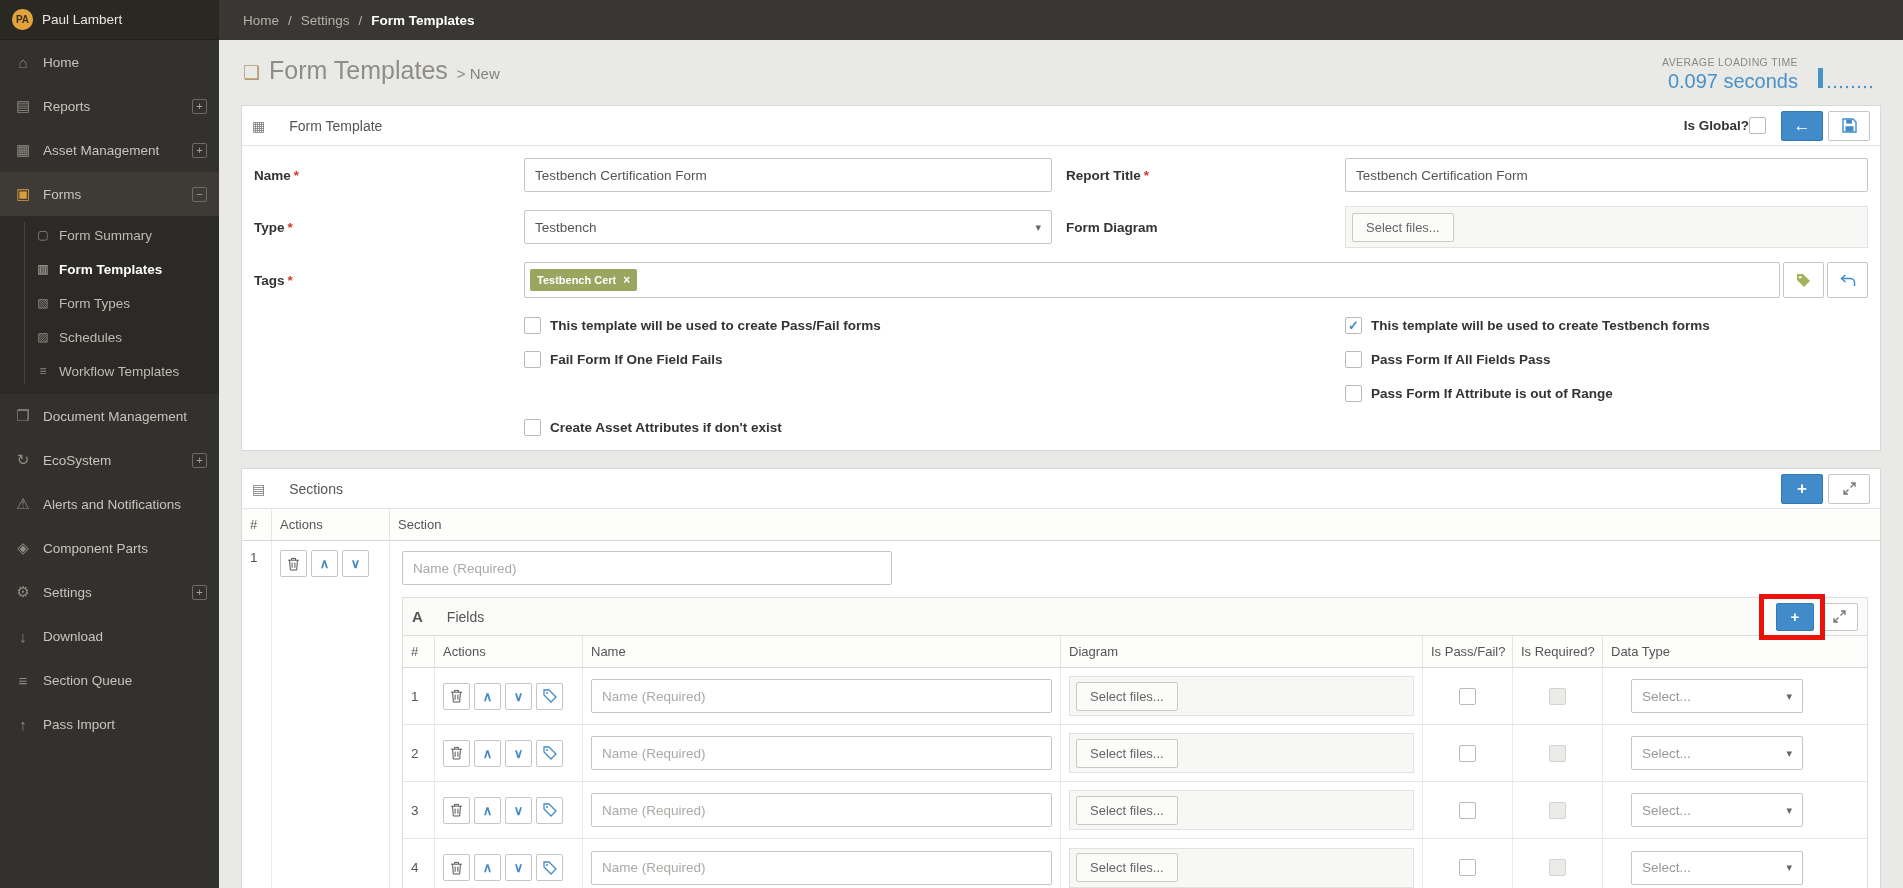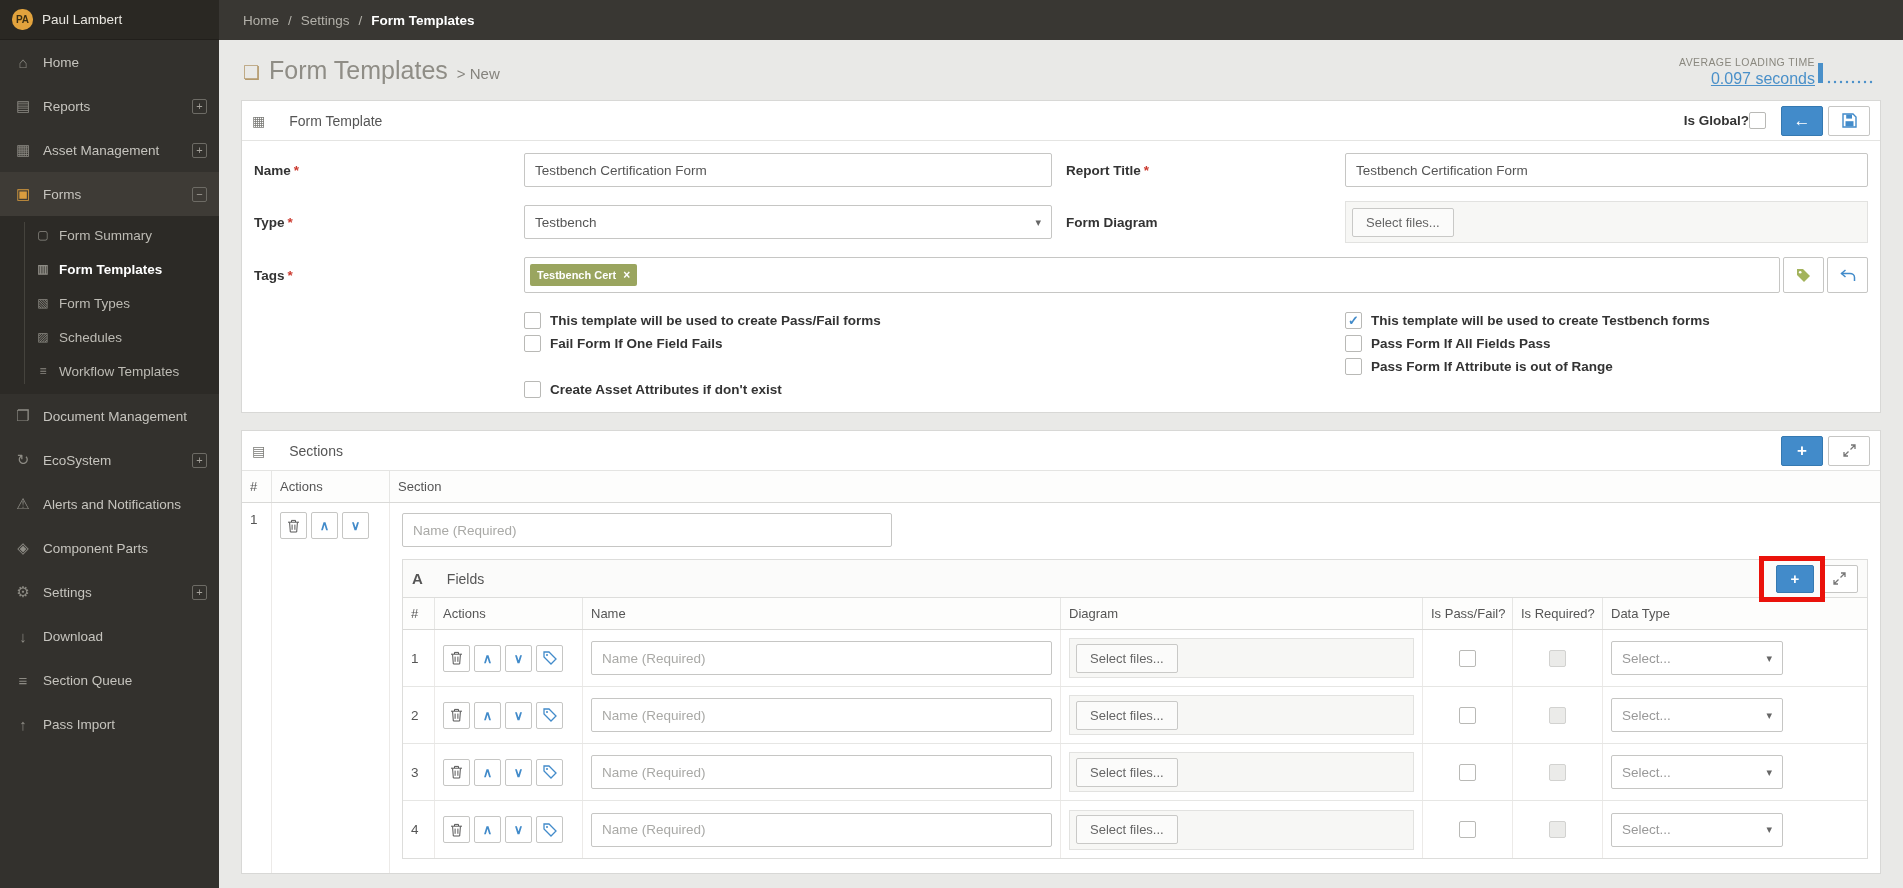--- a/index.html
+++ b/index.html
@@ -28,24 +28,24 @@
   .breadcrumb-bar { height: 40px; flex: none; background: #393733; display: flex; align-items: center; gap: 9px; padding: 0 24px; font-size: 13.5px; color: #b3b1aa; }
   .crumb { cursor: pointer; }
   .crumb.current { color: #ffffff; font-weight: bold; }
   .content { flex: 1; padding: 0 22px; overflow: hidden; }
 
   .page-header { display: flex; justify-content: space-between; align-items: flex-start; padding: 16px 2px 12px; }
   .ph-left { display: flex; align-items: baseline; gap: 9px; }
   .page-ico { font-size: 19px; color: #b49a6e; }
   .page-title { font-size: 25px; color: #8f8d86; }
   .page-subtitle { font-size: 15px; color: #85837d; }
-  .ph-right { display: flex; align-items: flex-end; gap: 0; }
+  .ph-right { display: flex; align-items: flex-end; gap: 17px; }
   .loading-block { text-align: right; }
   .loading-label { font-size: 10.5px; letter-spacing: 0.4px; color: #8a887f; }
-  .loading-value { font-size: 16px; color: #4a90c9; margin-top: 2px; text-decoration: underline; }
+  .loading-value { font-size: 20px; color: #4a90c9; margin-top: 2px; }
 
   .panel { background: #fff; border: 1px solid #d8d8d6; margin-bottom: 17px; }
   .panel-header { height: 40px; display: flex; align-items: center; padding: 0 10px; border-bottom: 1px solid #e4e4e2; }
   .panel-ico { color: #7a7a76; font-size: 14px; }
   .panel-title { font-size: 14px; color: #555; margin-left: 24px; }
   .panel-actions { margin-left: auto; display: flex; align-items: center; gap: 5px; }
 
   .btn { display: inline-flex; align-items: center; justify-content: center; border-radius: 2px; cursor: pointer; border: 1px solid #c6c6c4; background: #fff; font-family: inherit; padding: 0; }
   .btn-hdr { width: 42px; height: 30px; }
   .btn-blue { background: #428bca; border-color: #3579b1; color: #fff; font-size: 17px; font-weight: bold; }
@@ -59,32 +59,32 @@
   .cb.disabled { background: #ebebe9; border-color: #d2d2d0; }
 
   .panel-body { padding: 12px 12px 14px; }
   .form-grid { display: grid; grid-template-columns: 270px 528px minmax(0,1fr) 279px 523px; align-items: center; row-gap: 14px; }
   .f-label { font-size: 13.5px; font-weight: bold; color: #333; }
   .asterisk { color: #cc3a2f; margin-left: 3px; }
   .txt { height: 34px; border: 1px solid #c6c6c4; border-radius: 2px; padding: 0 10px; font-size: 13.5px; color: #555; font-family: inherit; width: 100%; }
   .txt::placeholder { color: #a9a9a6; }
   .select { height: 34px; border: 1px solid #c6c6c4; border-radius: 2px; background: #fff; display: flex; align-items: center; justify-content: space-between; padding: 0 10px; font-size: 13.5px; color: #555; cursor: pointer; }
   .select .caret { color: #666; font-size: 11px; }
-  .select.placeholder { color: #999; }
+  .select.placeholder { color: #999; margin-left: 20px; }
   .upload { background: #f7f7f5; border: 1px solid #e2e2e0; height: 42px; display: flex; align-items: center; padding: 0 6px; }
   .btn-select { background: #fbfbfa; border: 1px solid #c9c9c7; border-radius: 2px; color: #666; font-size: 13px; padding: 6px 13px; cursor: pointer; font-family: inherit; }
 
   .tags-row { display: flex; align-items: center; margin-top: 14px; }
   .tags-row .f-label { width: 270px; flex: none; }
   .tags-box { flex: 1; height: 36px; border: 1px solid #c6c6c4; border-radius: 2px; background: #fff; display: flex; align-items: center; padding: 12px 5px; }
   .chip { background: #9aa55f; color: #fff; font-size: 11px; font-weight: bold; border-radius: 2px; padding: 4px 7px; display: inline-flex; align-items: center; gap: 7px; cursor: pointer; }
   .chip-close { cursor: pointer; font-size: 12px; }
   .btn-tagbar { width: 41px; height: 36px; margin-left: 3px; }
 
-  .checkbox-grid { display: grid; grid-template-columns: 270px 528px minmax(0,1fr) 279px 523px; row-gap: 6px; margin-top: 19px; }
+  .checkbox-grid { display: grid; grid-template-columns: 270px 528px minmax(0,1fr) 279px 523px; row-gap: 17px; margin-top: 19px; }
   .cb-item { display: flex; align-items: center; gap: 9px; font-size: 13.5px; font-weight: bold; color: #333; }
   .col2 { grid-column: 2; } .col5 { grid-column: 5; }
 
   
   .sec-grid-head { display: grid; grid-template-columns: 30px 118px minmax(0,1fr); border-bottom: 1px solid #d9d9d7; background: #fdfdfc; }
   .sec-grid-row  { display: grid; grid-template-columns: 30px 118px minmax(0,1fr); }
   .th { font-size: 13px; color: #555; padding: 8px 8px; border-right: 1px solid #e6e6e4; white-space: nowrap; overflow: hidden; }
   .th:last-child { border-right: none; }
   .td { padding: 9px 8px; border-right: 1px solid #eceae8; font-size: 13.5px; color: #555; }
   .td:last-child { border-right: none; }

